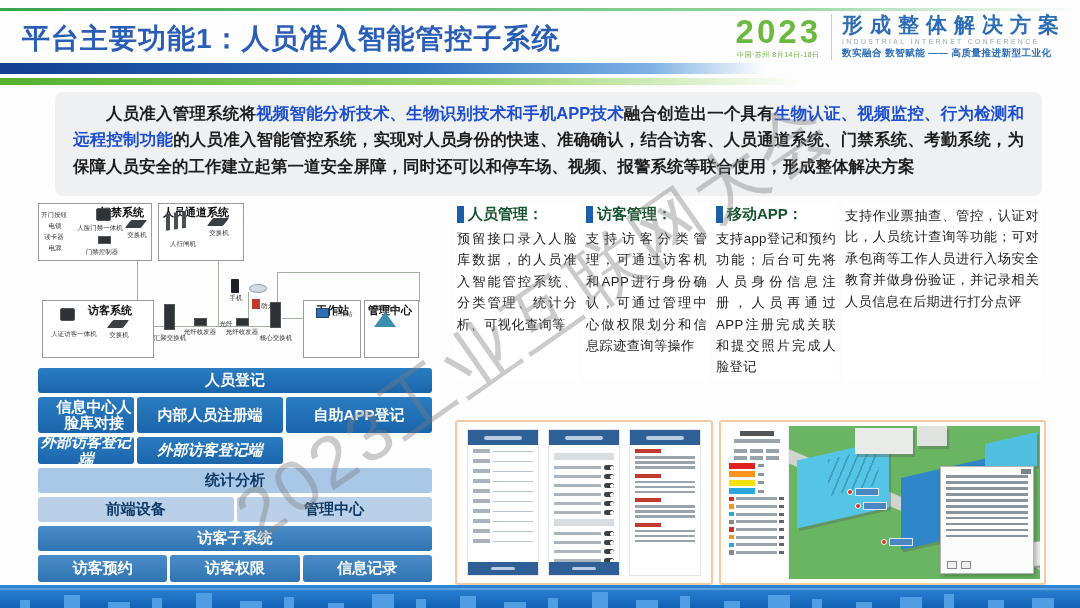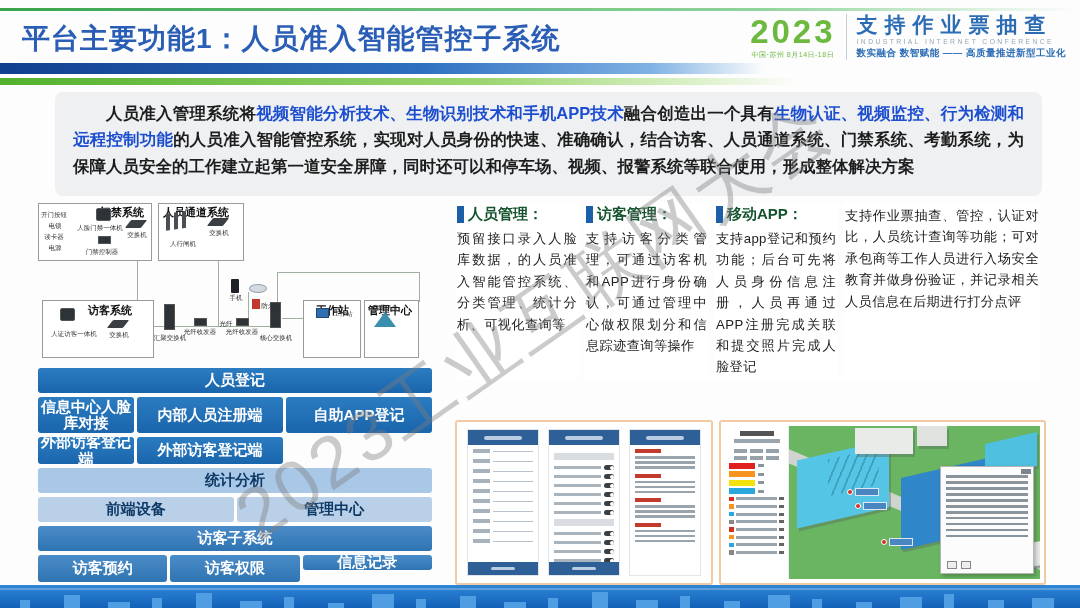--- a/index.html
+++ b/index.html
@@ -147,21 +147,21 @@
 
   <div class="title">平台主要功能1：人员准入智能管控子系统</div>
 
   <div class="logo">
     <div class="logo-left">
       <div class="logo-year">2023</div>
       <div class="logo-venue">中国·苏州  8月14日-18日</div>
     </div>
     <div class="logo-sep"></div>
     <div class="logo-right">
-      <div class="logo-cn">支持作业票抽查</div>
+      <div class="logo-cn">形成整体解决方案</div>
       <div class="logo-en">INDUSTRIAL INTERNET CONFERENCE</div>
       <div class="logo-slogan">数实融合  数智赋能 —— 高质量推进新型工业化</div>
     </div>
   </div>
 
   <div class="bar-blue"></div>
   <div class="bar-green"></div>
 
   <div class="intro">
     <p id="intro-p"><span>人员准入管理系统将</span><span class="hl">视频智能分析技术、生物识别技术和手机APP技术</span><span>融合创造出一个具有</span><span class="hl">生物认证、视频监控、行为检测和远程控制功能</span><span>的人员准入智能管控系统，实现对人员身份的快速、准确确认，结合访客、人员通道系统、门禁系统、考勤系统，为保障人员安全的工作建立起第一道安全屏障，同时还可以和停车场、视频、报警系统等联合使用，形成整体解决方案</span></p>
@@ -229,42 +229,42 @@
       <div class="d-lab" style="left: 330px; top: 310px; width: 26px;">工作站</div>
       <div class="g g-tri" style="left: 374px; top: 312px;"></div>
       <div class="d-lab" style="left: 368px; top: 304px; width: 34px;">管理平台</div>
     </section>
 
   <section class="hier" id="hierarchy">
       <div class="h-row" style="grid-template-columns: 1fr;">
         <div class="h-cell st-dark" style="height: 25px;">人员登记</div>
       </div>
       <div class="h-row" style="grid-template-columns: 96px 146px 146px;">
-        <div class="h-cell st-dark" style="height: 36px;">信息中心人脸库对接</div>
+        <div class="h-cell st-dark" style="height: 36px; padding-left: 16px;">信息中心人脸库对接</div>
         <div class="h-cell st-dark" style="height: 36px;">内部人员注册端</div>
         <div class="h-cell st-dark" style="height: 36px;">自助APP登记</div>
       </div>
-      <div class="h-row" style="grid-template-columns: 96px 146px 146px;">
+      <div class="h-row" style="grid-template-columns: 96px 146px 146px; font-style: italic;">
         <div class="h-cell st-dark" style="height: 27px;">外部访客登记端</div>
         <div class="h-cell st-dark" style="height: 27px;">外部访客登记端</div>
       </div>
       <div class="h-row" style="grid-template-columns: 1fr;">
         <div class="h-cell st-light" style="height: 25px;">统计分析</div>
       </div>
       <div class="h-row" style="grid-template-columns: 1fr 1fr;">
         <div class="h-cell st-lighter" style="height: 25px;">前端设备</div>
         <div class="h-cell st-lighter" style="height: 25px;">管理中心</div>
       </div>
       <div class="h-row" style="grid-template-columns: 1fr;">
         <div class="h-cell st-mid" style="height: 25px;">访客子系统</div>
       </div>
       <div class="h-row" style="grid-template-columns: 1fr 1fr 1fr;">
         <div class="h-cell st-mid" style="height: 27px;">访客预约</div>
         <div class="h-cell st-mid" style="height: 27px;">访客权限</div>
-        <div class="h-cell st-mid" style="height: 15px;">信息记录</div>
+        <div class="h-cell st-mid" style="height: 27px;">信息记录</div>
       </div>
     </section>
 
   <section class="features" id="features">
       <div class="f-card">
         <div class="f-head">
           <span class="f-bar"></span>
           <span class="f-title">人员管理：</span>
         </div>
         <p class="f-body">预留接口录入人脸库数据，的人员准入智能管控系统、分类管理、统计分析、可视化查询等</p>

